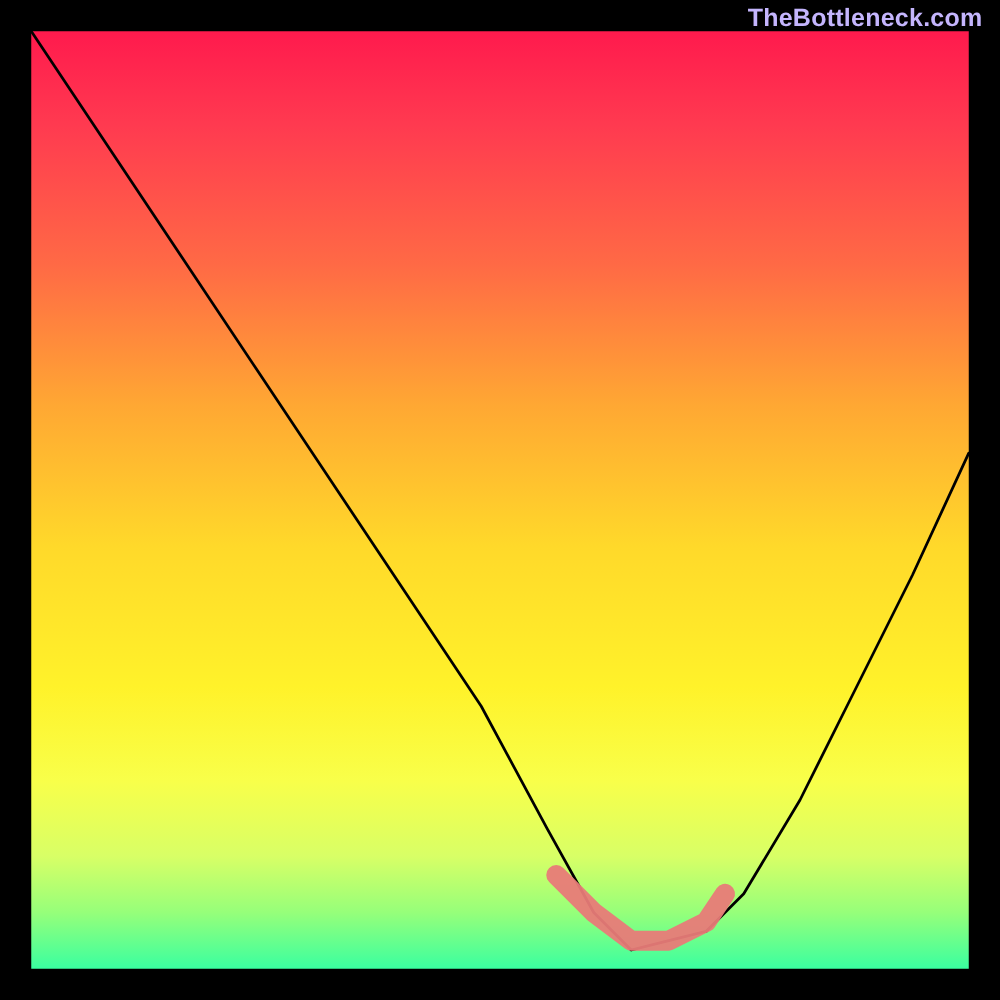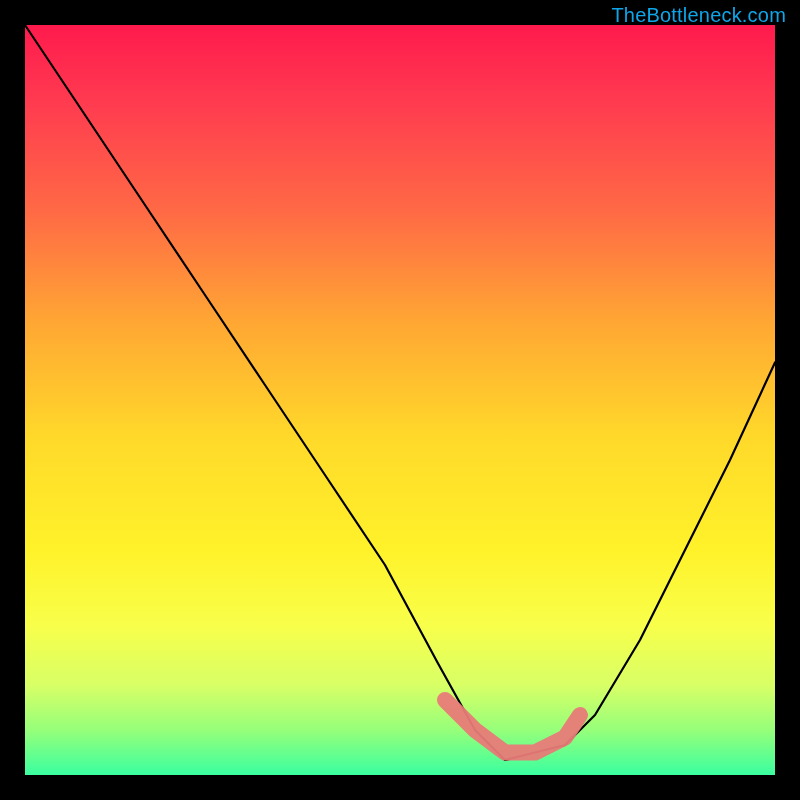--- a/index.html
+++ b/index.html
@@ -32,24 +32,24 @@
       #fff22a 70%,
       #f8ff4a 80%,
       #d8ff66 88%,
       #96ff7a 94%,
       #3affa0 100%);
   }
   .watermark {
     position: absolute;
     top: 4px;
     right: 14px;
-    color: #0ea5e9;
+    color: #c4b5fd;
     font-size: 20px;
     letter-spacing: 0.2px;
-    font-weight: 400;
+    font-weight: 700;
   }
   svg.overlay {
     position: absolute;
     left: 25px;
     top: 25px;
     width: 750px;
     height: 750px;
     overflow: visible;
   }
 </style>

